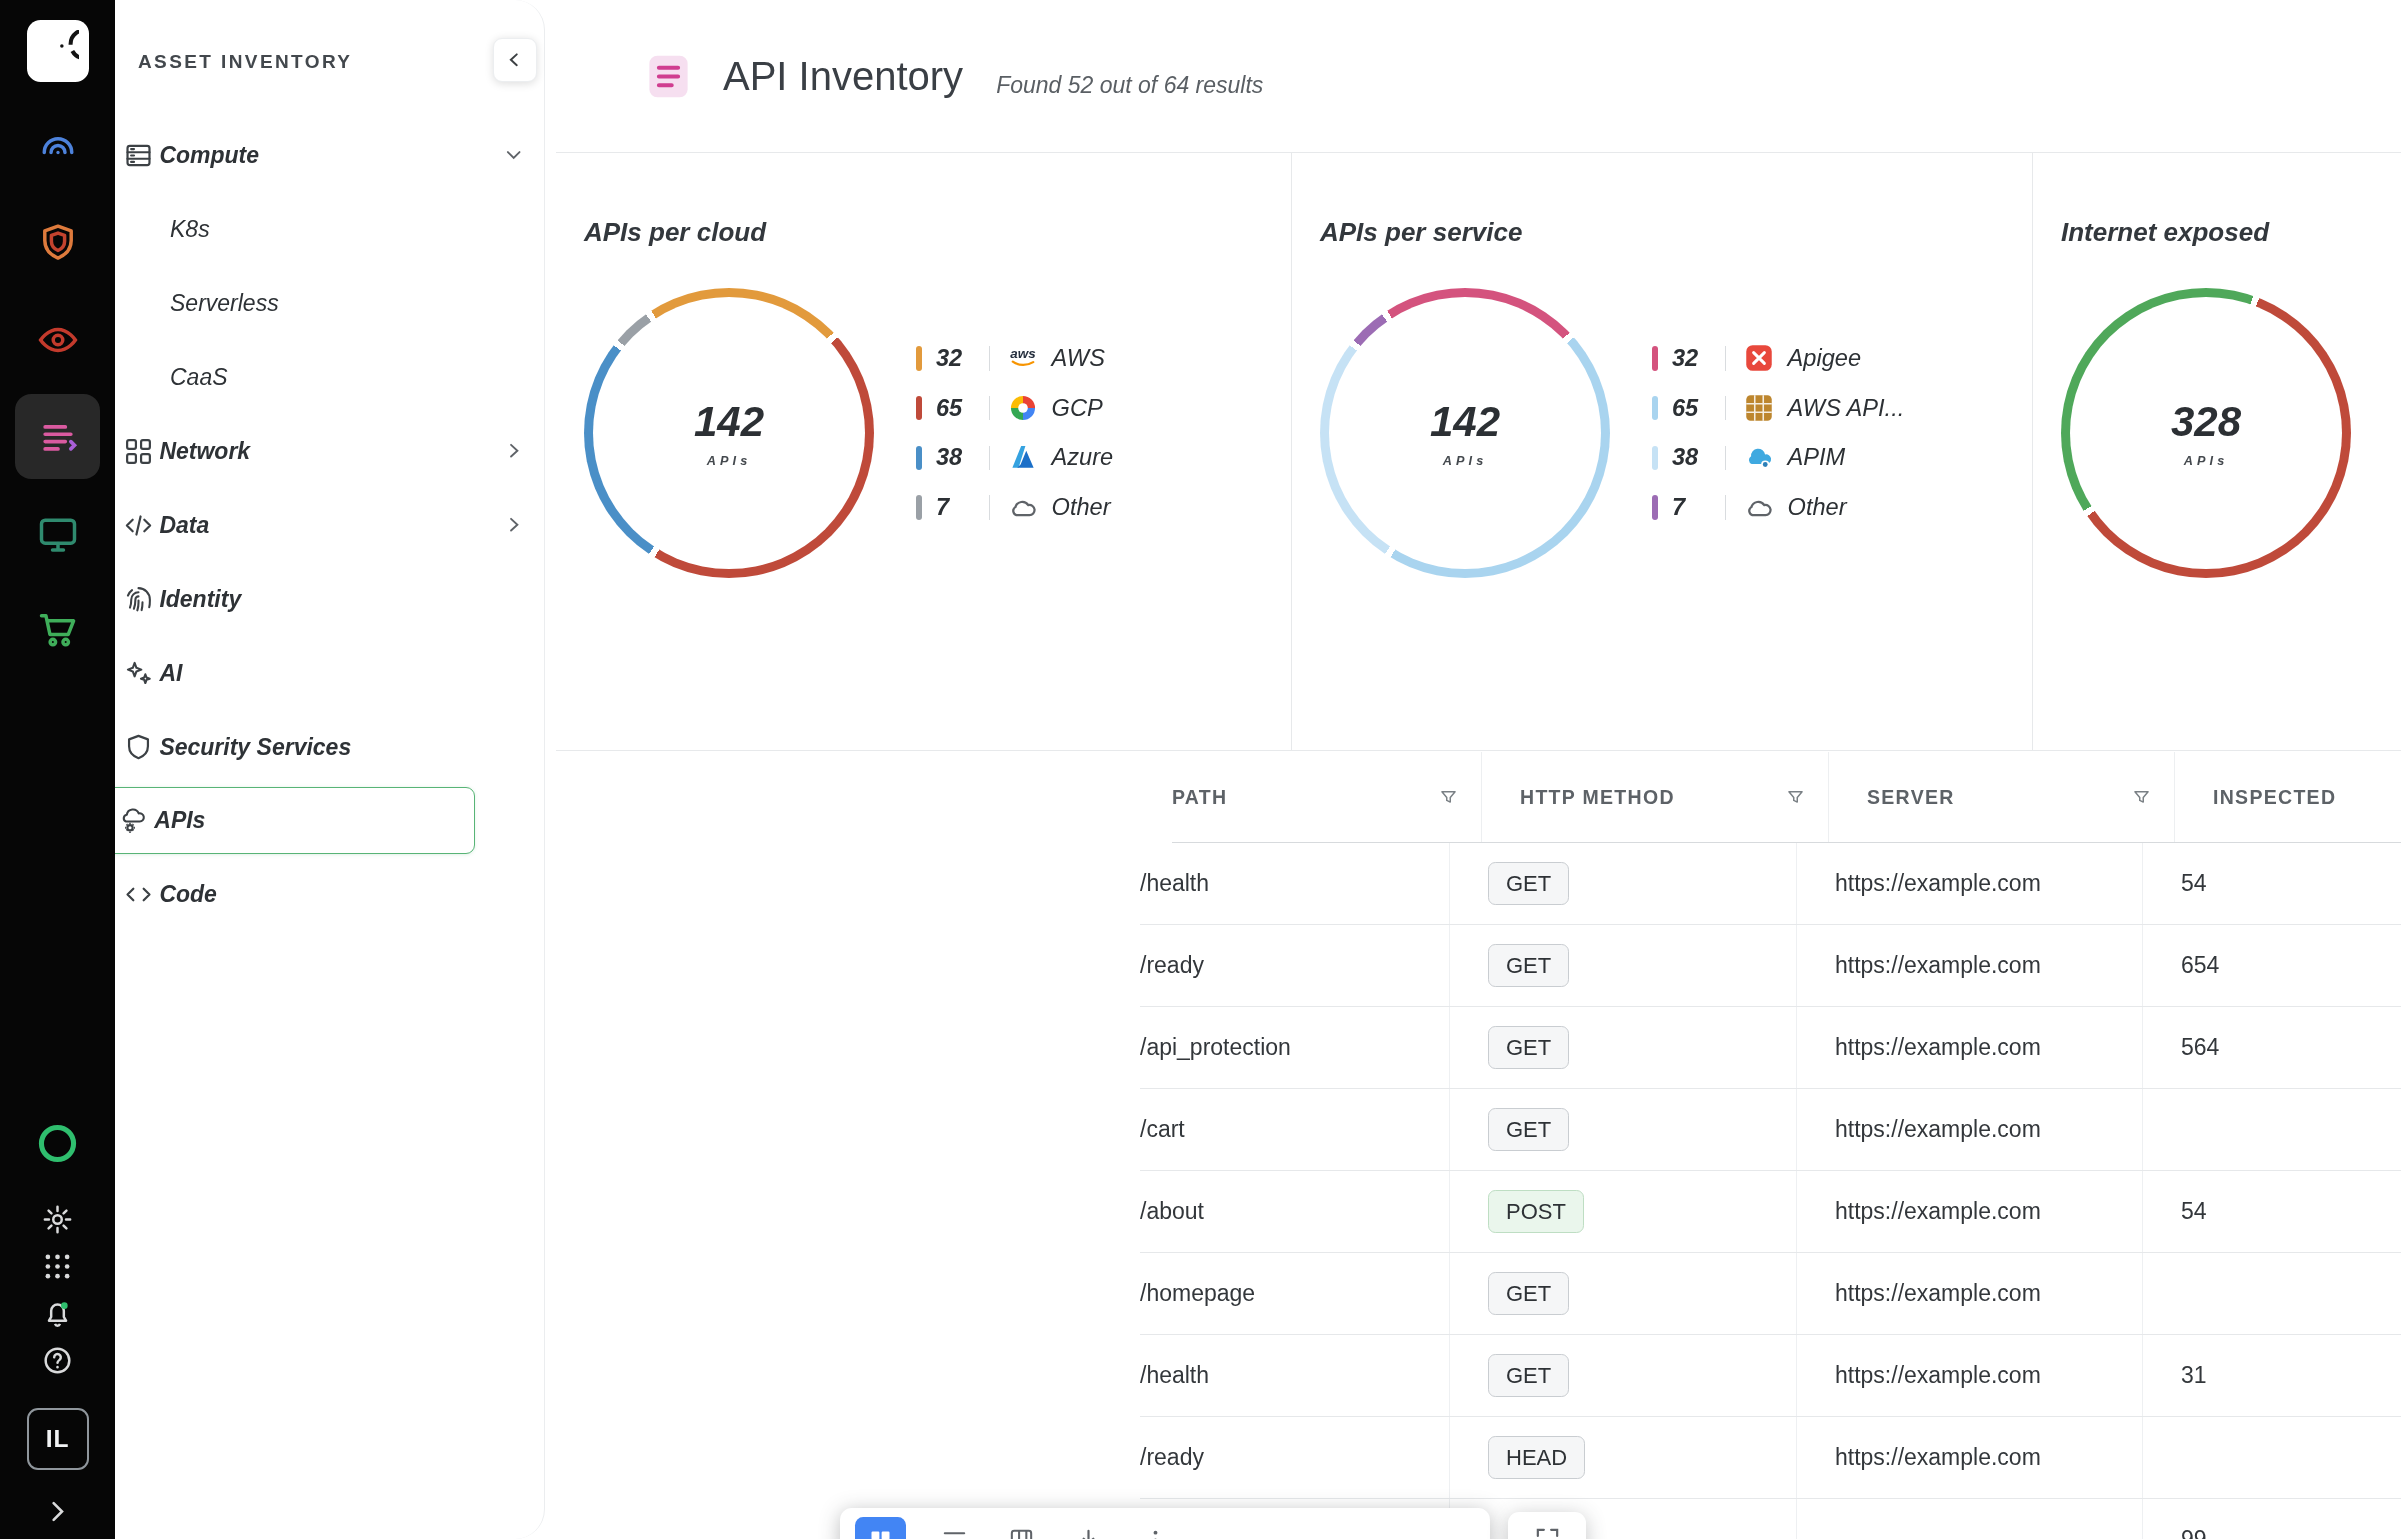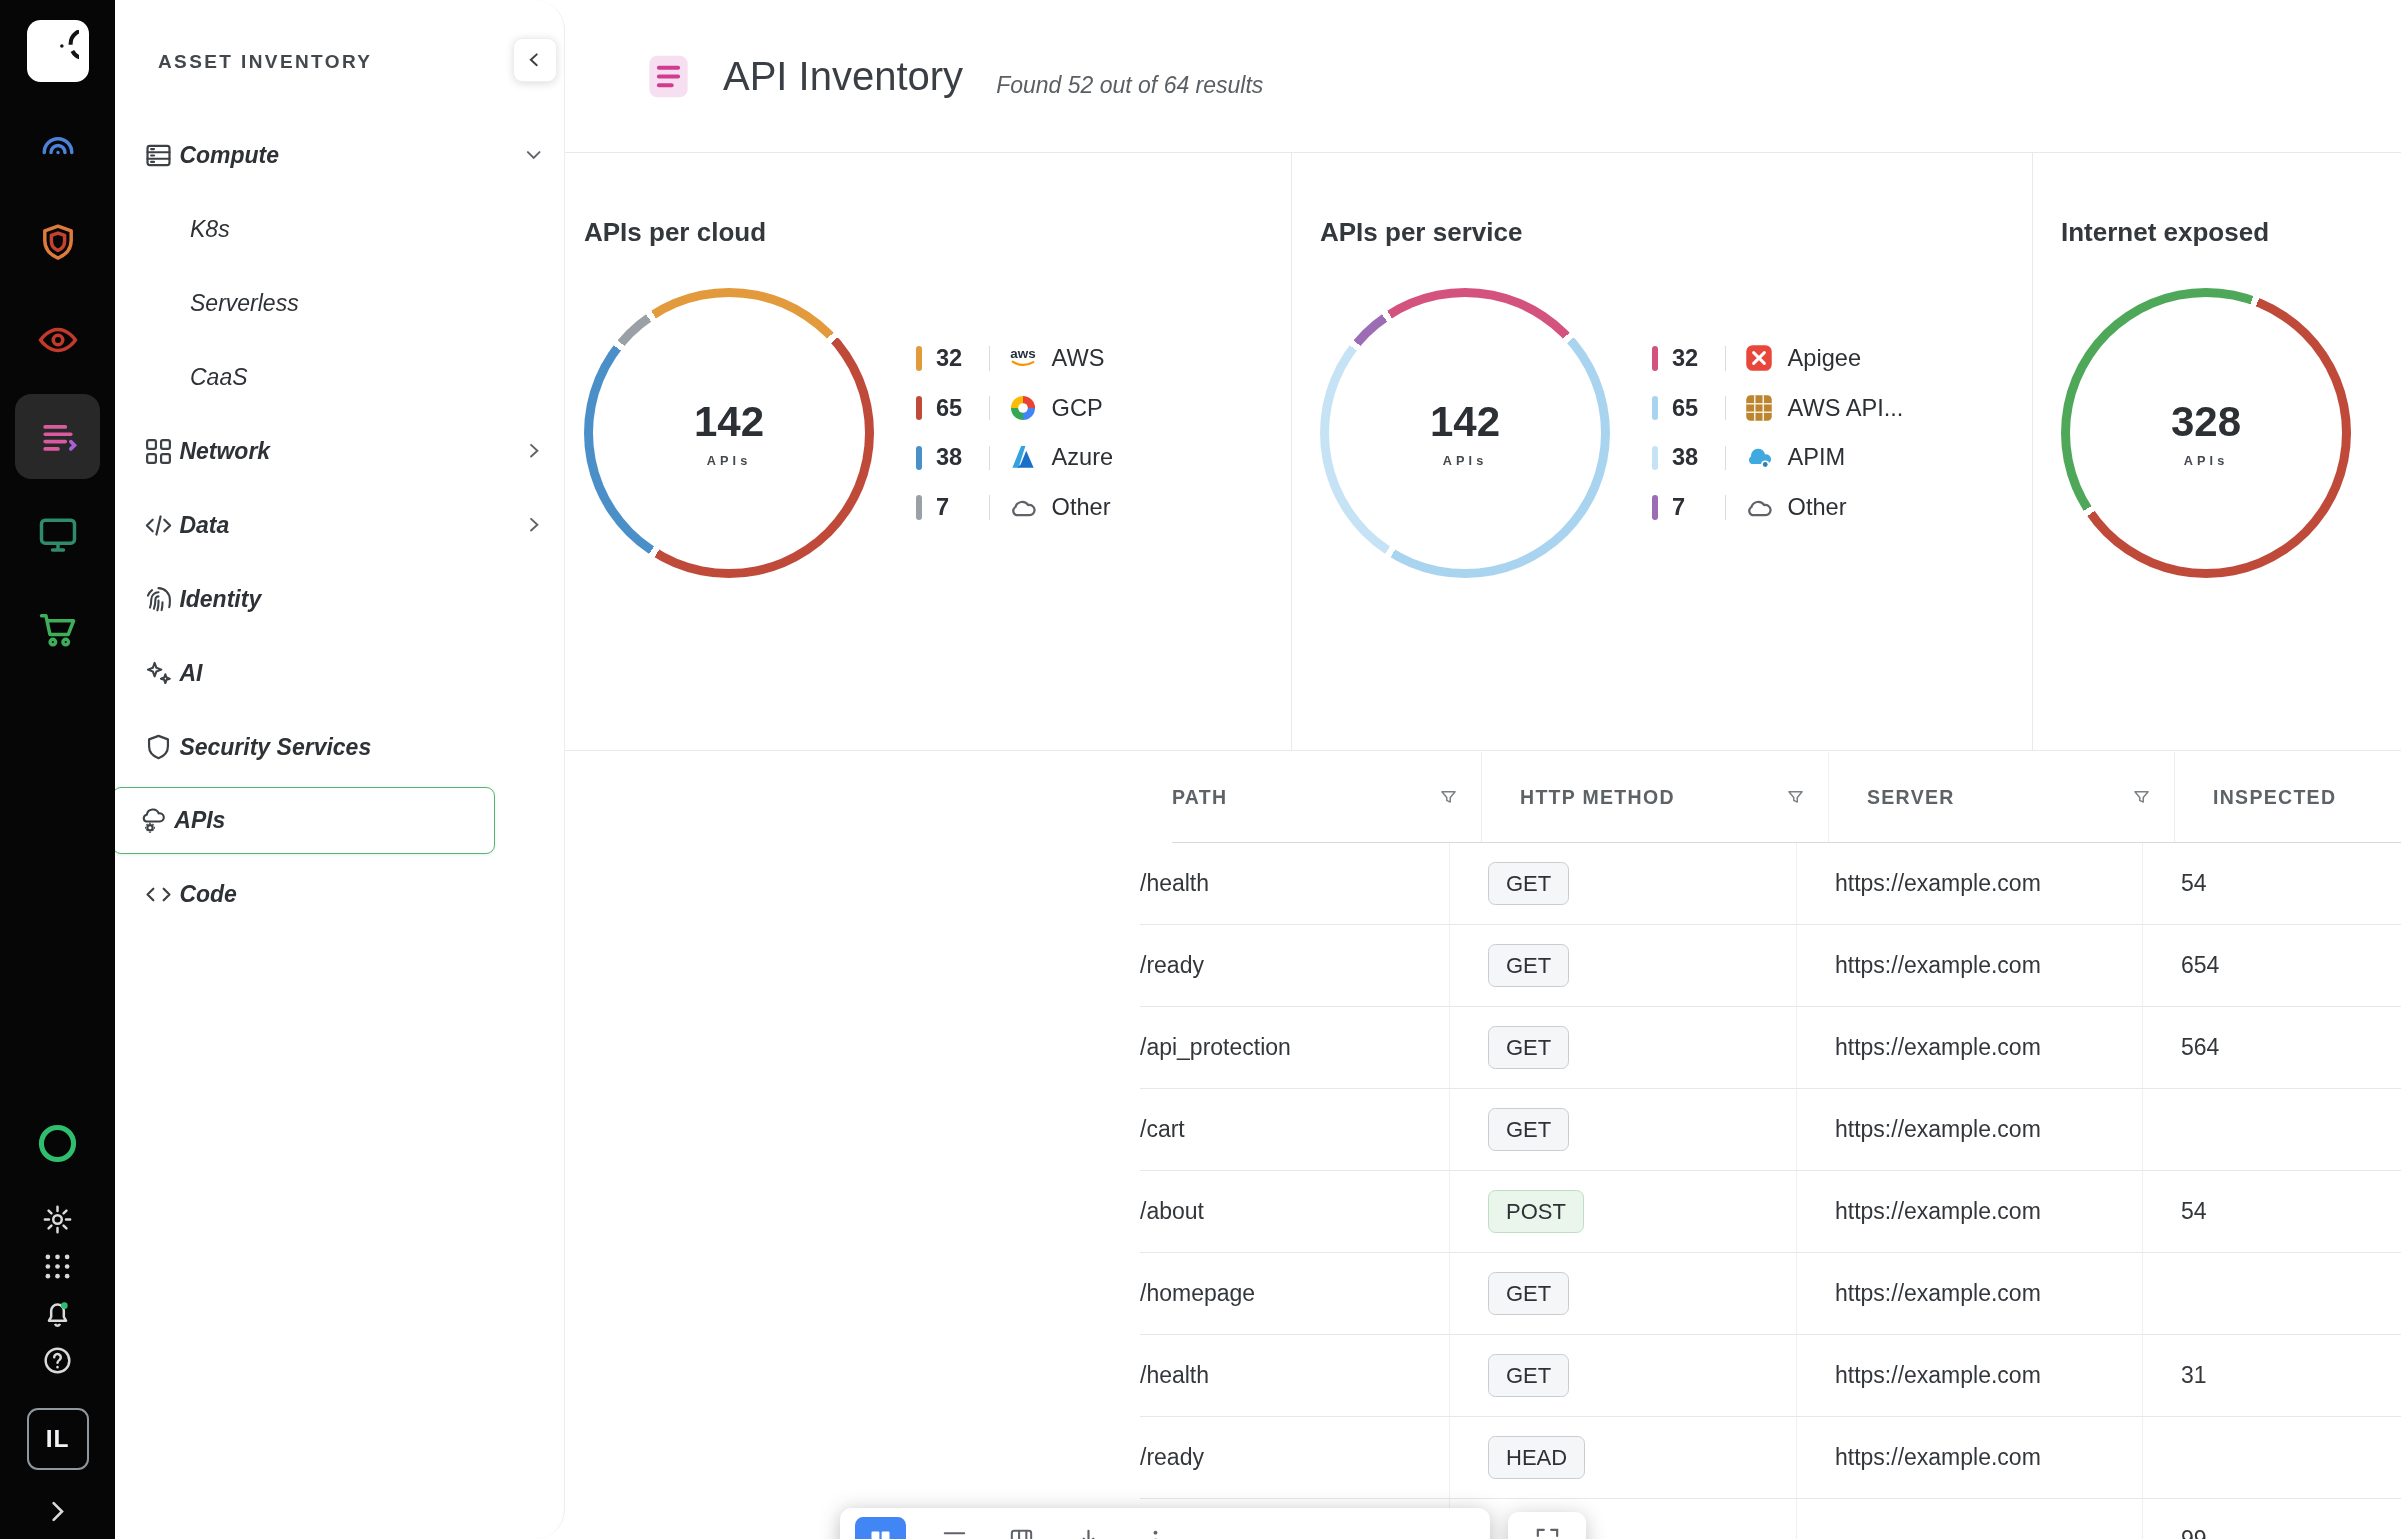--- a/index.html
+++ b/index.html
@@ -19,21 +19,21 @@
   .rail-bottom { margin-top:auto; display:flex; flex-direction:column; align-items:center; padding-bottom:7.3px; }
   .rail-bottom .rail-item { width:58px; height:47px; border-radius:11px; }
   .rail-bottom .rail-item .ic { width:33px; height:33px; }
   .rail-bottom .rail-item.big { height:65px; margin-bottom:20px; }
   .rail-bottom .rail-item.big .ic { width:47px; height:47px; }
   .avatar-box { margin-top:23.6px; width:62px; height:62px; border:2.3px solid #8f969c; border-radius:11px; color:#f1f3f4; font-size:24.5px; font-weight:700; letter-spacing:0.9px; display:flex; align-items:center; justify-content:center; }
   .rail-expand { margin-top:22px; width:40px; height:40px; display:flex; align-items:center; justify-content:center; }
   .rail-expand .ic { width:31px; height:31px; }
 
   
-  .sidebar { position:absolute; left:107px; top:0; width:458px; height:100%; background:#fff; border-right:0.9px solid #ebedef; z-index:5;border-radius:30px; }
+  .sidebar { position:absolute; left:87px; top:0; width:458px; height:100%; background:#fff; border-right:0.9px solid #ebedef; z-index:5;border-radius:30px; }
   .sidebar-title { position:absolute; left:51px; top:51px; font-size:19px; font-weight:700; letter-spacing:2.4px; color:#43484d; }
   .collapse-btn { position:absolute; left:406px; top:38px; width:44px; height:44px; background:#fff; border:0.9px solid #eceef0; border-radius:9px; box-shadow:0 1.8px 9px rgba(0,0,0,.13); display:flex; align-items:center; justify-content:center; cursor:pointer; }
   .collapse-btn .ic { width:23.6px; height:23.6px; }
   .sidebar-nav { position:absolute; top:118px; left:0; right:0; }
   .nav-item { position:relative; height:74px; display:flex; align-items:center; font-style:italic; font-size:23px; color:#2e3236; font-weight:600; cursor:pointer; }
   .nav-item.noicon { padding-left:67px; font-weight:500; }
   .nav-item.sub { padding-left:83px; font-weight:400; }
   .nav-item.withicon { padding-left:36px; }
   .nav-item.bold { font-weight:700; }
   .nav-ic { width:31px; height:31px; margin-right:5.4px; color:#3c4145; }
@@ -41,21 +41,21 @@
   .nav-item.selected { height:67px; margin:3.2px 69px 3.2px 5.4px; border:1.8px solid #58b476; border-radius:9px; padding-left:24.5px; background:#fff; box-shadow:0 0.9px 3.6px rgba(88,180,118,.18); }
 
   
   .main { position:absolute; left:556px; top:0; right:0; height:100%; }
   .page-header { height:153px; border-bottom:0.9px solid #e7e9eb; display:flex; align-items:center; padding-left:87px; }
   .hdr-ic { width:51px; height:51px; }
   .page-title { margin-left:29px; font-size:40px; color:#3a3f45; }
   .page-subtitle { margin-left:33px; margin-top:18px; font-style:italic; font-size:23px; color:#5a5f64; }
 
   .charts { display:flex; height:598px; border-bottom:0.9px solid #e7e9eb; }
-  .chart-card { padding:64px 0 0 28px; flex:none; }
+  .chart-card { padding:64px 0 0 28px; flex:none;font-style:italic; }
   .chart-card:nth-child(1){ width:735px; }
   .chart-card:nth-child(2){ width:741px; }
   .chart-card:last-child { flex:1; }
   .chart-card + .chart-card { border-left:0.9px solid #e7e9eb; }
   .chart-title { font-size:26px; font-weight:700; color:#33383d; }
   .chart-body { margin-top:40px; display:flex; align-items:center; }
   .donut { position:relative; width:290px; height:290px; border-radius:50%; flex:none; }
   .donut::after { content:""; position:absolute; inset:9px; background:#fff; border-radius:50%; z-index:1; }
   .donut-center { position:absolute; inset:0; z-index:2; display:flex; flex-direction:column; align-items:center; justify-content:center; }
   .donut-total { font-size:42px; font-weight:600; color:#2c3034; }

